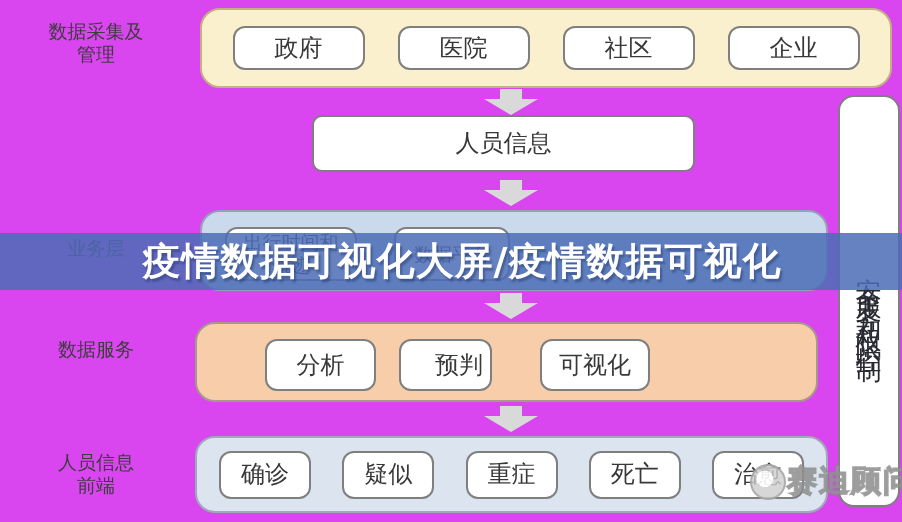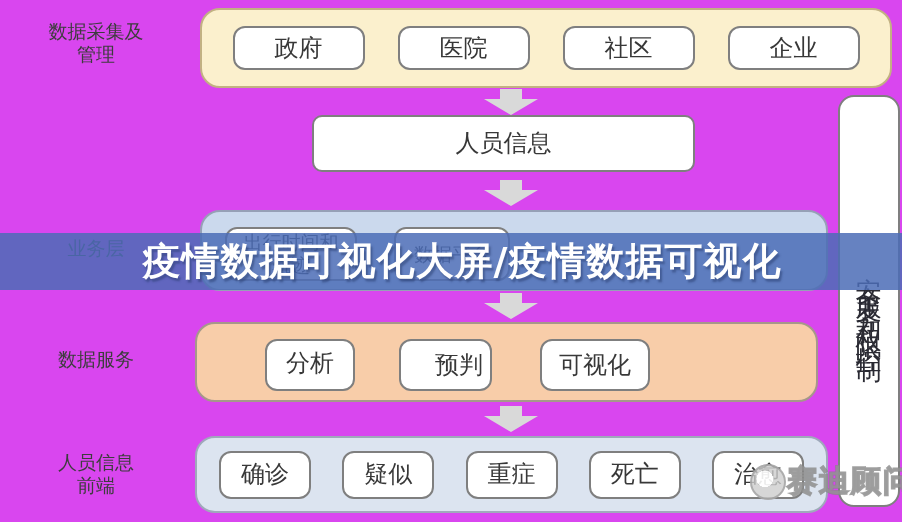--- a/index.html
+++ b/index.html
@@ -69,21 +69,21 @@
   }
 </style>
 </head>
 <body>
 
 <div id="stage">
 
   <div class="layer-label" style="top:20px;">数据采集及
 管理</div>
   <div class="layer-label" style="top:237px;">业务层</div>
-  <div class="layer-label" style="top:348px;">数据服务</div>
+  <div class="layer-label" style="top:340px;font-family:Liberation Mono, monospace;">数据服务</div>
   <div class="layer-label" style="top:451px;">人员信息
 前端</div>
 
   <div id="collection-layer" class="layer-box">
     <div class="node top-node">政府</div>
     <div class="node top-node">医院</div>
     <div class="node top-node">社区</div>
     <div class="node top-node">企业</div>
   </div>
 
@@ -101,21 +101,21 @@
     <div class="node biz-node" style="left:23px;width:132px;">出行时间和
 轨迹</div>
     <div class="node biz-node" style="left:192px;width:116px;">数据平台</div>
   </div>
 
   <svg class="arrow" style="top:293px;" viewBox="0 0 54 26">
     <polygon points="16,0 38,0 38,10 54,10 27,26 0,10 16,10" fill="#D9D9D9"></polygon>
   </svg>
 
   <div id="service-layer" class="layer-box">
-    <div class="node svc-node" style="left:68px;width:90px;font-family:Liberation Mono, monospace;">分析</div>
+    <div class="node svc-node" style="left:68px;width:111px;">分析</div>
     <div class="node svc-node" style="left:202px;width:93px;padding-left:27px;">预判</div>
     <div class="node svc-node" style="left:343px;width:110px;">可视化</div>
   </div>
 
   <svg class="arrow" style="top:406px;" viewBox="0 0 54 26">
     <polygon points="16,0 38,0 38,10 54,10 27,26 0,10 16,10" fill="#D9D9D9"></polygon>
   </svg>
 
   <div id="frontend-layer" class="layer-box">
     <div class="node fe-node">确诊</div>

